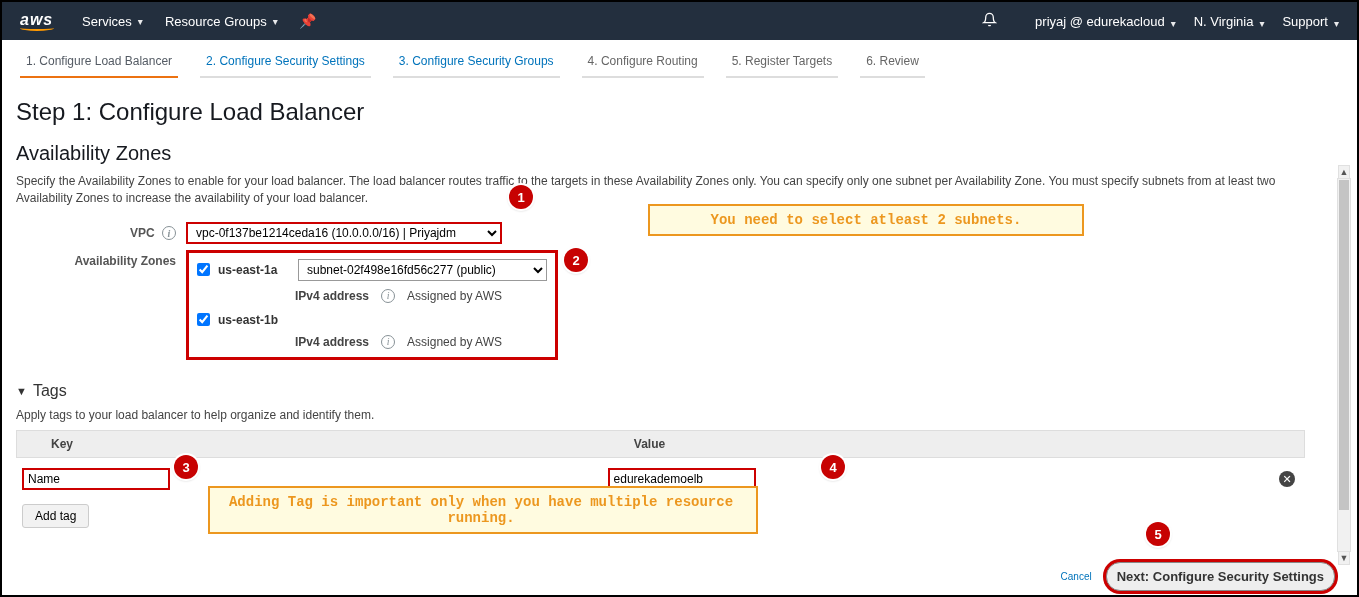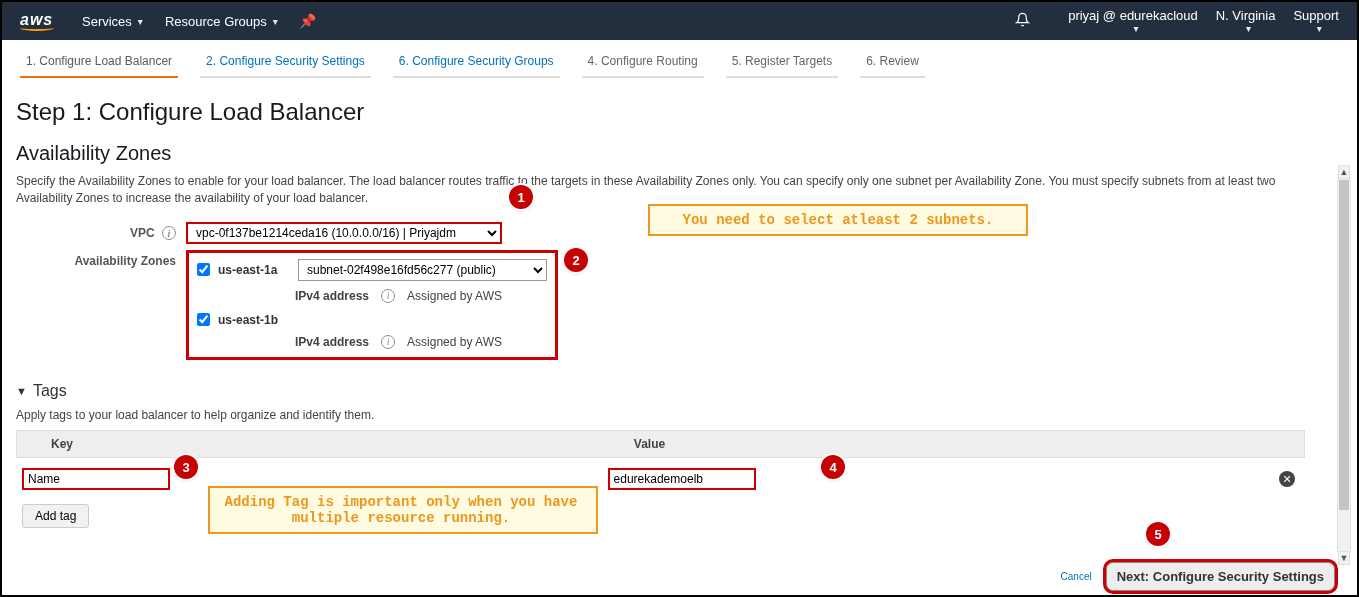--- a/index.html
+++ b/index.html
@@ -7,21 +7,21 @@
 
   
   .nav { background: #232f3e; height: 38px; display: flex; align-items: center; padding: 0 18px; color: #fff; }
   .nav .logo { font-weight: 700; font-size: 16px; letter-spacing: 1px; margin-right: 28px; color: #fff; font-style: italic; }
   .nav .logo .orange { display:block; height:6px; border-bottom: 2px solid #ff9900; border-radius: 0 0 50% 50%; width: 34px; margin-top:-4px;}
   .nav .menu-item { display: flex; align-items: center; margin-right: 22px; font-size: 13px; cursor: pointer; }
   .nav .menu-item .caret { margin-left: 6px; font-size: 10px; opacity: .9; }
   .nav .pin { font-size: 14px; opacity:.95; cursor:pointer; }
   .nav .spacer { flex: 1; }
   .nav .bell { margin-right: 20px; font-size: 15px; cursor:pointer; }
-  .nav .right-item { display:flex; align-items:center; margin-left: 18px; cursor:pointer; white-space:nowrap;flex-direction:column; }
+  .nav .right-item { display:flex; align-items:flex-end; margin-left: 18px; cursor:pointer; white-space:nowrap; }
   .nav .right-item .caret { margin-left: 6px; font-size: 10px; opacity:.9; }
 
   
   .wizard { display:flex; padding: 10px 18px 0 18px; font-size: 12px; }
   .wizard .step { padding: 4px 6px 8px 6px; margin-right: 22px; cursor: pointer; color: #0073bb; border-bottom: 2px solid #ddd; }
   .wizard .step.active { color: #545b64; border-bottom-color: #ec7211; }
   .wizard .step.gray { color: #666; }
 
   
   .page { position: relative; padding: 10px 22px 0 14px; height: calc(100% - 38px - 28px); overflow: hidden; }
@@ -74,21 +74,21 @@
   .valcell { width:50%; position:relative;}
   .tag-input { width:148px; border:2px solid #c00 !important;}
   .removecell { width:4%; text-align:right;}
   .remove-x { display:inline-flex; width:16px; height:16px; border-radius:50%; background:#444; color:#fff; align-items:center; justify-content:center; font-size:11px; cursor:pointer;}
 
   .add-tag-btn { margin:14px 0 0 6px; padding:4px 12px; background:#f2f2f2; border:1px solid #ccc; border-radius:3px; font-size:12px; cursor:pointer;}
 
   
   .footer { position:absolute; right:22px; bottom:14px; display:flex; align-items:center; gap:14px; }
   .cancel-link { color:#0073bb; font-size:10px; cursor:pointer;}
-  .next-btn { background:#eee; border:1px solid #888; border-radius:7px; padding:6px 10px; font-size:13px; font-weight:700; color:#333; cursor:pointer; box-shadow:0 0 0 3px #c00;}
+  .next-btn { background:#eee; border:1px solid #888; border-radius:14px; padding:6px 10px; font-size:13px; font-weight:700; color:#333; cursor:pointer; box-shadow:0 0 0 3px #c00;}
 
 </style>
 </head>
 <body>
 
 <div class="nav">
   <div class="logo">
     <span>aws</span>
     <span class="orange"></span>
   </div>
@@ -118,21 +118,21 @@
   </div>
   <div class="right-item">
     <span>Support</span>
     <span class="caret">▾</span>
   </div>
 </div>
 
 <div class="wizard">
   <div class="step active">1. Configure Load Balancer</div>
   <div class="step">2. Configure Security Settings</div>
-  <div class="step">6. Configure Security Groups</div>
+  <div class="step">3. Configure Security Groups</div>
   <div class="step gray">4. Configure Routing</div>
   <div class="step gray">5. Register Targets</div>
   <div class="step gray">6. Review</div>
 </div>
 
 <div class="page">
 
   <h1 class="page-title">Step 1: Configure Load Balancer</h1>
 
   <h2 class="section-title">Availability Zones</h2>
@@ -202,25 +202,25 @@
     <div class="removecell">
       <span class="remove-x">✕</span>
     </div>
   </div>
 
   <button class="add-tag-btn">Add tag</button>
 
   
   <div class="circle" style="left:507px; top:107px;">1</div>
   <div class="circle" style="left:562px; top:170px;">2</div>
-  <div class="note" style="left:646px; top:126px; width:380px;">You need to select atleast 2 subnets.</div>
+  <div class="note" style="left:646px; top:126px; width:436px;">You need to select atleast 2 subnets.</div>
 
   <div class="circle" style="left:172px; top:377px;">3</div>
   <div class="circle" style="left:819px; top:377px;">4</div>
-  <div class="note" style="left:206px; top:408px; width:390px;padding-left:8px;">Adding Tag is important only when you have multiple resource running.</div>
+  <div class="note" style="left:206px; top:408px; width:550px;padding-left:8px;">Adding Tag is important only when you have multiple resource running.</div>
   <div class="circle" style="left:1144px; top:444px;">5</div>
 
   
   <div class="scrollbar-track">
     <div class="scroll-arrow up">▲</div>
     <div class="scrollbar-thumb"></div>
     <div class="scroll-arrow down">▼</div>
   </div>
 
   

